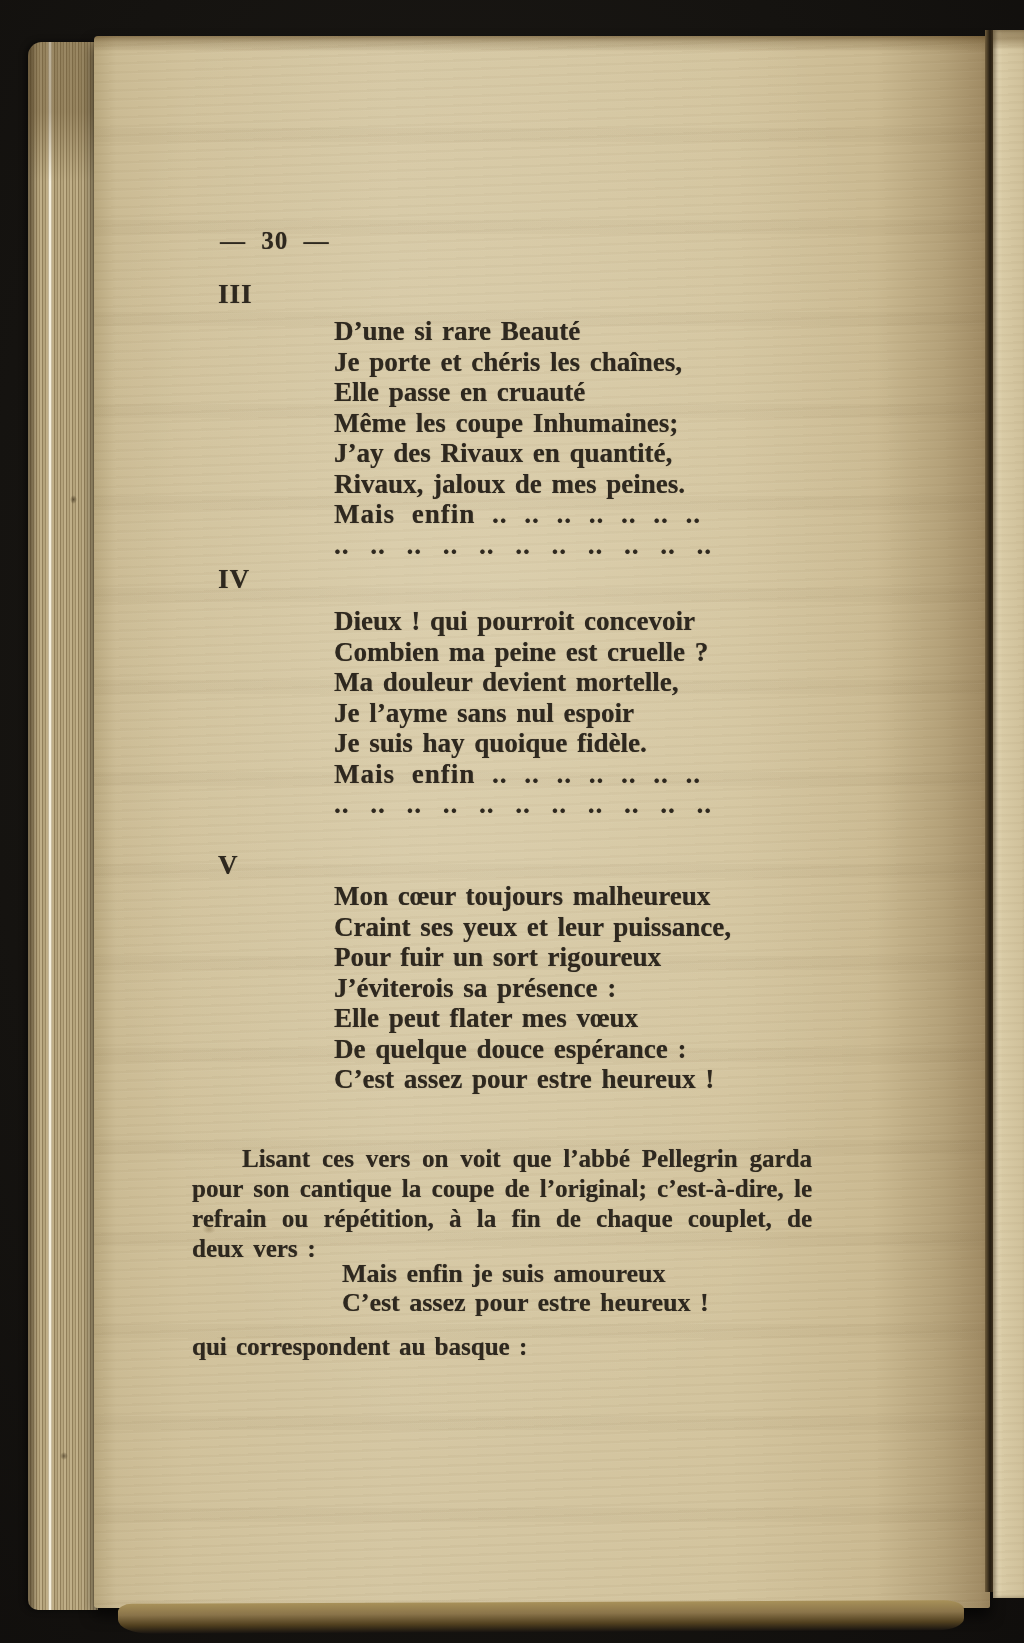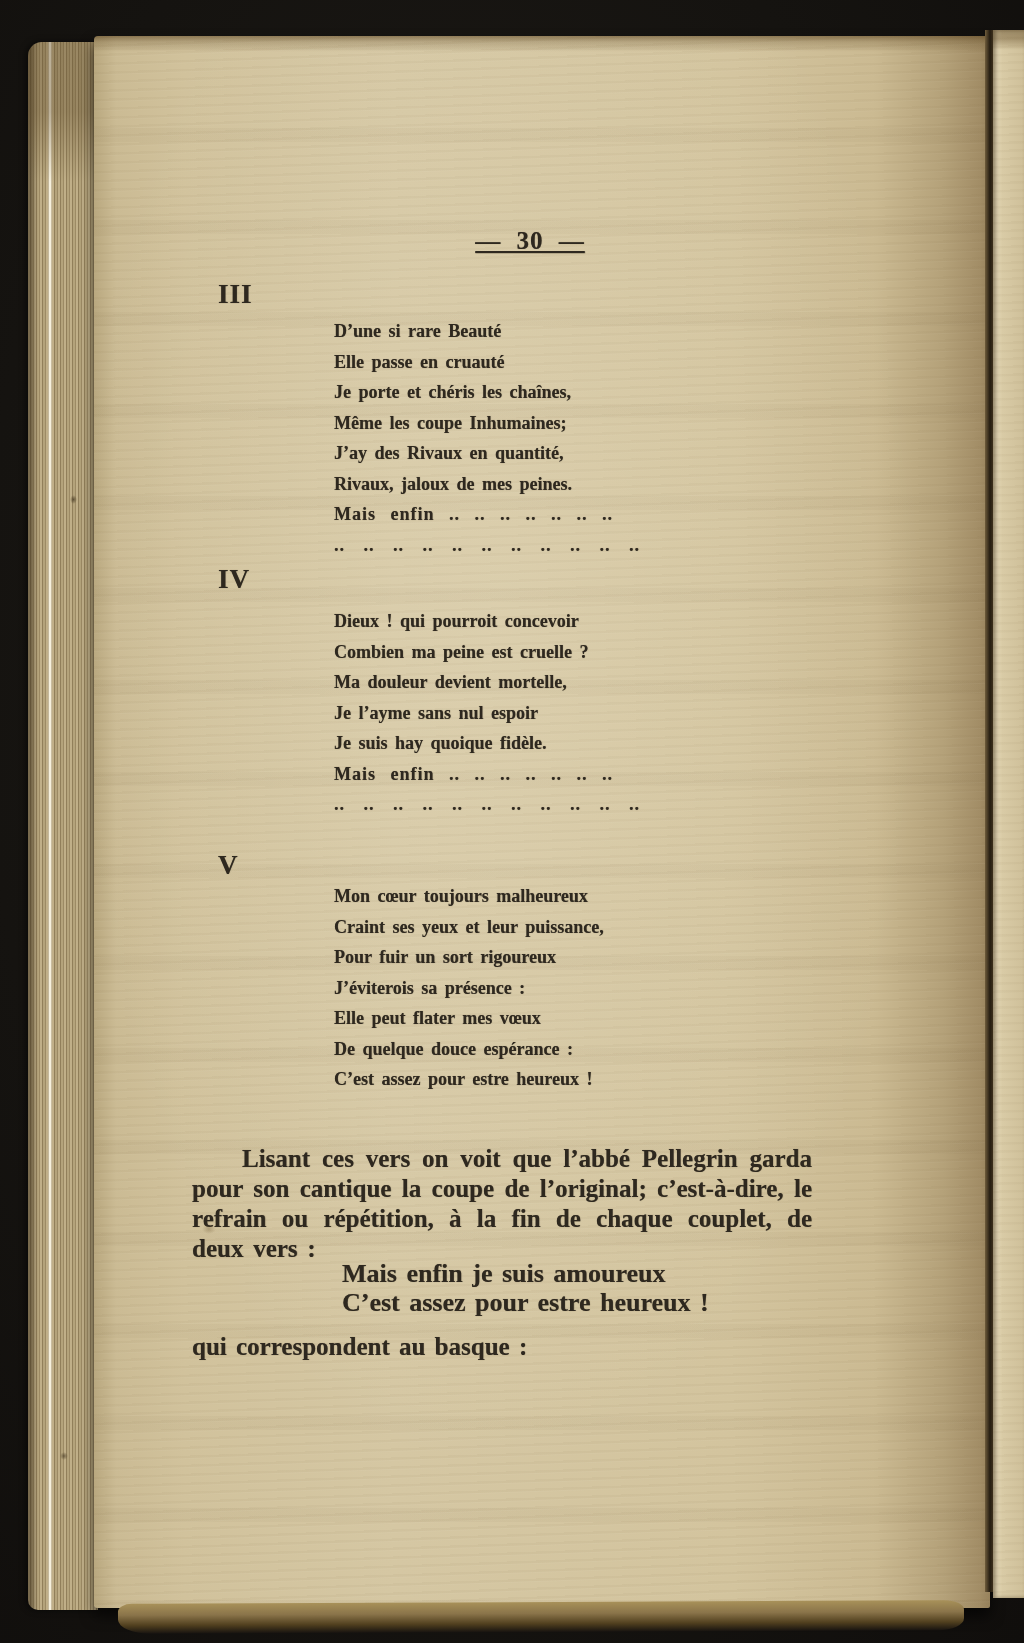--- a/index.html
+++ b/index.html
@@ -48,25 +48,25 @@
   .spot.a{left:70px;top:495px;width:7px;height:9px;background:radial-gradient(rgba(55,42,22,.65), rgba(55,42,22,0) 70%);}
   .spot.b{left:108px;top:1188px;width:14px;height:10px;background:radial-gradient(rgba(110,88,50,.35), rgba(110,88,50,0) 70%);}
   .spot.c{left:60px;top:1452px;width:8px;height:8px;background:radial-gradient(rgba(50,38,20,.55), rgba(50,38,20,0) 70%);}
 
   
   .content{position:absolute;left:98px;top:0;width:620px;color:#2e281f;
     font-weight:bold;
     text-shadow:.3px .4px .7px rgba(42,34,22,.55);}
   .content > div{position:absolute;left:0;width:620px;}
 
-  .pagenum{top:190px;text-align:center;padding-left:28px;font-size:25px;line-height:30px;letter-spacing:1px;word-spacing:8px;text-decoration:underline;}
+  .pagenum{top:190px;text-align:left;padding-left:28px;font-size:25px;line-height:30px;letter-spacing:1px;word-spacing:8px;}
   .heading{padding-left:26px;font-size:27px;line-height:30px;letter-spacing:1px;}
   .h-3{top:243px;} .h-4{top:528px;} .h-5{top:814px;}
 
-  .stanza{font-size:18px;line-height:30.5px;word-spacing:3px;}
+  .stanza{font-size:27px;line-height:30.5px;word-spacing:3px;}
   .stanza .pline{padding-left:142px;white-space:nowrap;}
   .s-3{top:280px;} .s-4{top:570px;} .s-5{top:845px;}
   .pline.dots{word-spacing:9px;letter-spacing:1px;}
   .pline.dotrow{word-spacing:13px;letter-spacing:1px;}
 
   .prose{top:1108px;font-size:25px;line-height:30px;text-align:justify;
          text-indent:50px;word-spacing:3.5px;}
   .quote{top:1223px;font-size:26px;line-height:29px;word-spacing:3px;}
   .quote .qline{padding-left:150px;white-space:nowrap;}
   .closing{top:1296px;font-size:25px;line-height:30px;word-spacing:3px;}
@@ -78,22 +78,22 @@
   <div class="page-stack"></div>
 
   <div class="page">
     <div class="content">
 
       <div class="pagenum">— 30 —</div>
 
       <div class="heading h-3">III</div>
       <div class="stanza s-3">
         <div class="pline">D’une si rare Beauté</div>
+        <div class="pline">Je porte et chéris les chaînes,</div>
         <div class="pline">Elle passe en cruauté</div>
-        <div class="pline">Je porte et chéris les chaînes,</div>
         <div class="pline">Même les coupe Inhumaines;</div>
         <div class="pline">J’ay des Rivaux en quantité,</div>
         <div class="pline">Rivaux, jaloux de mes peines.</div>
         <div class="pline dots">Mais enfin .. .. .. .. .. .. ..</div>
         <div class="pline dotrow">.. .. .. .. .. .. .. .. .. .. ..</div>
       </div>
 
       <div class="heading h-4">IV</div>
       <div class="stanza s-4">
         <div class="pline">Dieux ! qui pourroit concevoir</div>

